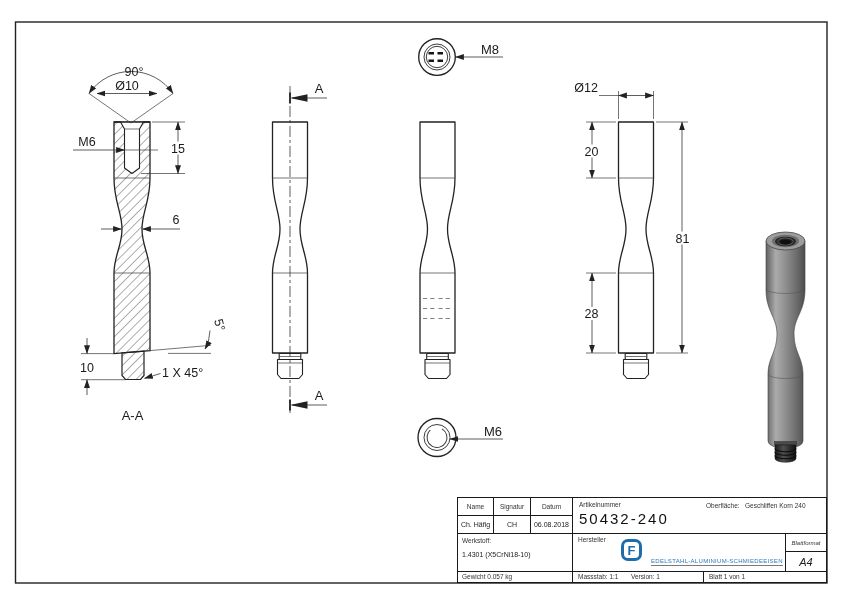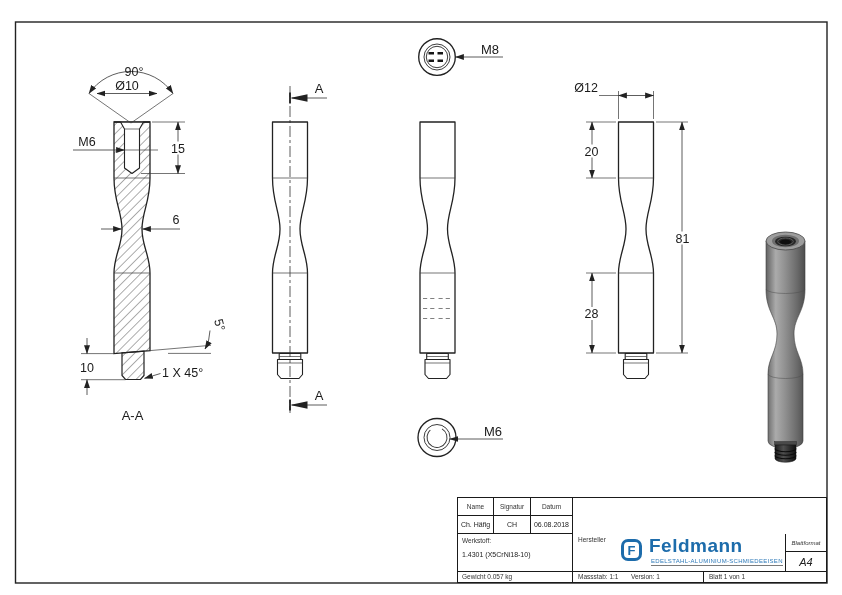--- a/index.html
+++ b/index.html
@@ -213,32 +213,37 @@
 
 
 <div id="titleblock">
   <div class="cell hdr br bb" style="left:0;top:0;width:36px;height:18px;">Name</div>
   <div class="cell hdr br bb" style="left:36px;top:0;width:37px;height:18px;">Signatur</div>
   <div class="cell hdr br bb" style="left:73px;top:0;width:42px;height:18px;">Datum</div>
   <div class="cell val br bb" style="left:0;top:18px;width:36px;height:18px;">Ch. Häfig</div>
   <div class="cell val br bb" style="left:36px;top:18px;width:37px;height:18px;">CH</div>
   <div class="cell val br bb" style="left:73px;top:18px;width:42px;height:18px;">06.08.2018</div>
 
+  <div class="cell bb" style="left:115px;top:0;width:253px;height:36px;">
+    <span class="small" style="position:absolute;left:6px;top:3px;">Artikelnummer</span>
+    <span class="artnum">50432-240</span>
+    <span class="small" style="position:absolute;left:133px;top:4px;">Oberfläche:</span>
+    <span class="small" style="position:absolute;left:172px;top:4px;">Geschliffen Korn 240</span>
+  </div>
 
   <div class="cell br bb" style="left:0;top:36px;width:115px;height:38px;">
     <span class="small" style="position:absolute;left:4px;top:3px;">Werkstoff:</span>
     <span style="position:absolute;left:4px;top:17px;font-size:7px;">1.4301 (X5CrNi18-10)</span>
   </div>
 
   <div class="cell br bb" style="left:115px;top:36px;width:213px;height:38px;">
     <span class="small" style="position:absolute;left:5px;top:2px;">Hersteller</span>
     <div class="logoF">
       <span>F</span>
     </div>
-    <span class="logoname">Feldmann</span>
     <span class="logotag">EDELSTAHL-ALUMINIUM-SCHMIEDEEISEN</span>
     <div class="logoline"></div>
   </div>
 
   <div class="cell bb" style="left:328px;top:36px;width:40px;height:38px;font-style:italic;">
     <div class="hdr bb" style="position:absolute;left:0;top:0;width:100%;height:17px;font-size:6px;">Blattformat</div>
     <div style="position:absolute;left:0;top:18px;width:100%;height:19px;display:flex;align-items:center;justify-content:center;font-size:11px;">A4</div>
   </div>
 
   <div class="cell br" style="left:0;top:74px;width:115px;height:10px;">

